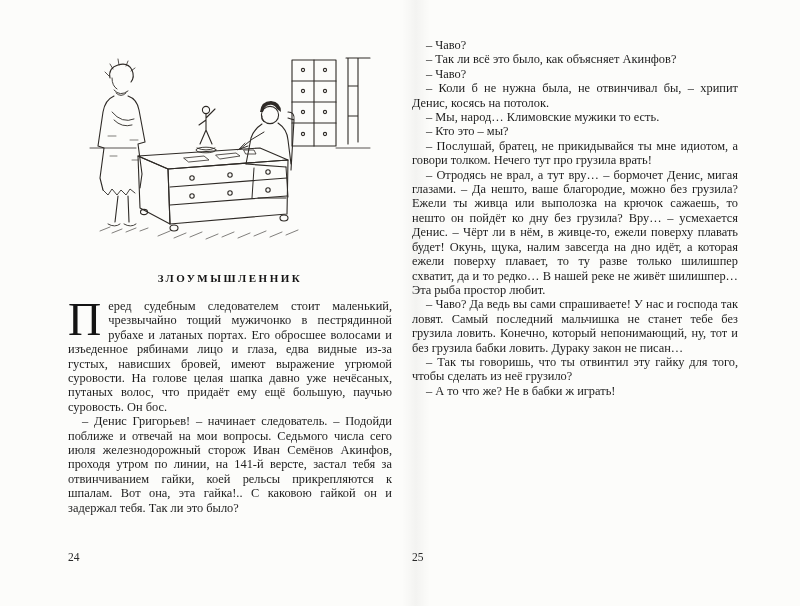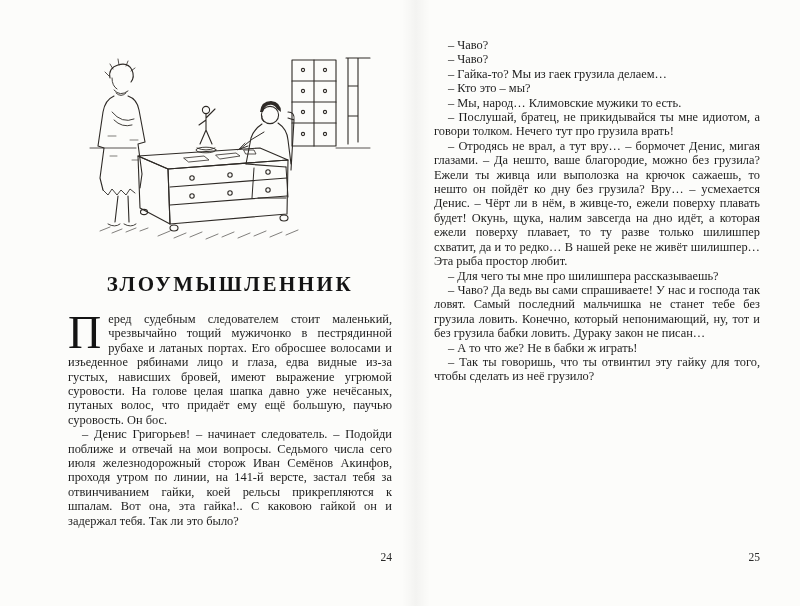--- a/index.html
+++ b/index.html
@@ -10,43 +10,43 @@
     color: #1c1c1c;
     overflow: hidden;
   }
   .spread { position: relative; width: 800px; height: 606px; background: #fcfcfa; overflow: hidden; }
   .gutter {
     position: absolute; left: 402px; top: 0; width: 28px; height: 100%;
     background: linear-gradient(90deg, rgba(0,0,0,0) 0%, rgba(0,0,0,0.035) 50%, rgba(0,0,0,0) 100%);
   }
   .col { position: absolute; top: 0; height: 606px; }
   .col-left  { left: 68px;  width: 324px; }
-  .col-right { left: 434px; width: 326px; }
+  .col-right { left: 412px; width: 326px; }
   .illustration { margin: 56px auto 0 auto; width: 284px; height: 192px; }
   .story-title {
     margin-top: 24px; text-align: center;
-    font-size: 21px; font-weight: bold; letter-spacing: 2.5px;
+    font-size: 11px; font-weight: bold; letter-spacing: 2.5px;
     color: #141414;
   }
   .para {
     font-size: 12.4px; line-height: 14.4px; text-align: justify;
     color: #1d1d1d;
   }
   .first-para { margin-top: 15px; }
   .indent { text-indent: 14px; }
   .dropcap {
     float: left;
     font-size: 46px; line-height: 38px;
     padding: 2px 7px 0 0;
     color: #141414;
   }
   .right-text { padding-top: 38px; }
   .pagenum {
     position: absolute; top: 551px; left: 0; width: 100%;
-    text-align: right; font-size: 11.5px; color: #2a2a2a;
+    text-align: left; font-size: 11.5px; color: #2a2a2a;
   }
 </style>
 </head>
 <body>
 
 <div class="spread">
   <div class="gutter"></div>
 
   <div class="col col-left">
 
@@ -130,26 +130,26 @@
       <span class="dropcap">П</span><span>еред судебным следователем стоит маленький, чрезвычайно тощий мужичонко в пестрядинной рубахе и латаных портах. Его обросшее волосами и изъеденное рябинами лицо и глаза, едва видные из-за густых, нависших бровей, имеют выражение угрюмой суровости. На голове целая шапка давно уже нечёсаных, путаных волос, что придаёт ему ещё большую, паучью суровость. Он бос.</span>
     </p>
     <p class="para indent">– Денис Григорьев! – начинает следователь. – Подойди поближе и отвечай на мои вопросы. Седьмого числа сего июля железнодорожный сторож Иван Семёнов Акинфов, проходя утром по линии, на 141-й версте, застал тебя за отвинчиванием гайки, коей рельсы прикрепляются к шпалам. Вот она, эта гайка!.. С каковою гайкой он и задержал тебя. Так ли это было?</p>
 
     <div class="pagenum">24</div>
   </div>
 
   <div class="col col-right">
     <div class="right-text">
       <p class="para indent">– Чаво?</p>
+      <p class="para indent">– Так ли всё это было, как объясняет Акинфов?</p>
       <p class="para indent">– Чаво?</p>
-      <p class="para indent">– Гайка-то? Мы из гаек грузила делаем…</p>
+      <p class="para indent">– Коли б не нужна была, не отвинчивал бы, – хрипит Денис, косясь на потолок.</p>
+      <p class="para indent">– Мы, народ… Климовские мужики то есть.</p>
       <p class="para indent">– Кто это – мы?</p>
-      <p class="para indent">– Мы, народ… Климовские мужики то есть.</p>
       <p class="para indent">– Послушай, братец, не прикидывайся ты мне идиотом, а говори толком. Нечего тут про грузила врать!</p>
       <p class="para indent">– Отродясь не врал, а тут вру… – бормочет Денис, мигая глазами. – Да нешто, ваше благородие, можно без грузила? Ежели ты живца или выполозка на крючок сажаешь, то нешто он пойдёт ко дну без грузила? Вру… – усмехается Денис. – Чёрт ли в нём, в живце-то, ежели поверху плавать будет! Окунь, щука, налим завсегда на дно идёт, а которая ежели поверху плавает, то ту разве только шилишпер схватит, да и то редко… В нашей реке не живёт шилишпер… Эта рыба простор любит.</p>
-      <p class="para indent">– Для чего ты мне про шилишпера рассказываешь?</p>
       <p class="para indent">– Чаво? Да ведь вы сами спрашиваете! У нас и господа так ловят. Самый последний мальчишка не станет тебе без грузила ловить. Конечно, который непонимающий, ну, тот и без грузила бабки ловить. Дураку закон не писан…</p>
+      <p class="para indent">– Так ты говоришь, что ты отвинтил эту гайку для того, чтобы сделать из неё грузило?</p>
       <p class="para indent">– А то что же? Не в бабки ж играть!</p>
-      <p class="para indent">– Так ты говоришь, что ты отвинтил эту гайку для того, чтобы сделать из неё грузило?</p>
     </div>
     <div class="pagenum">25</div>
   </div>
 </div>
 
 </body></html>

